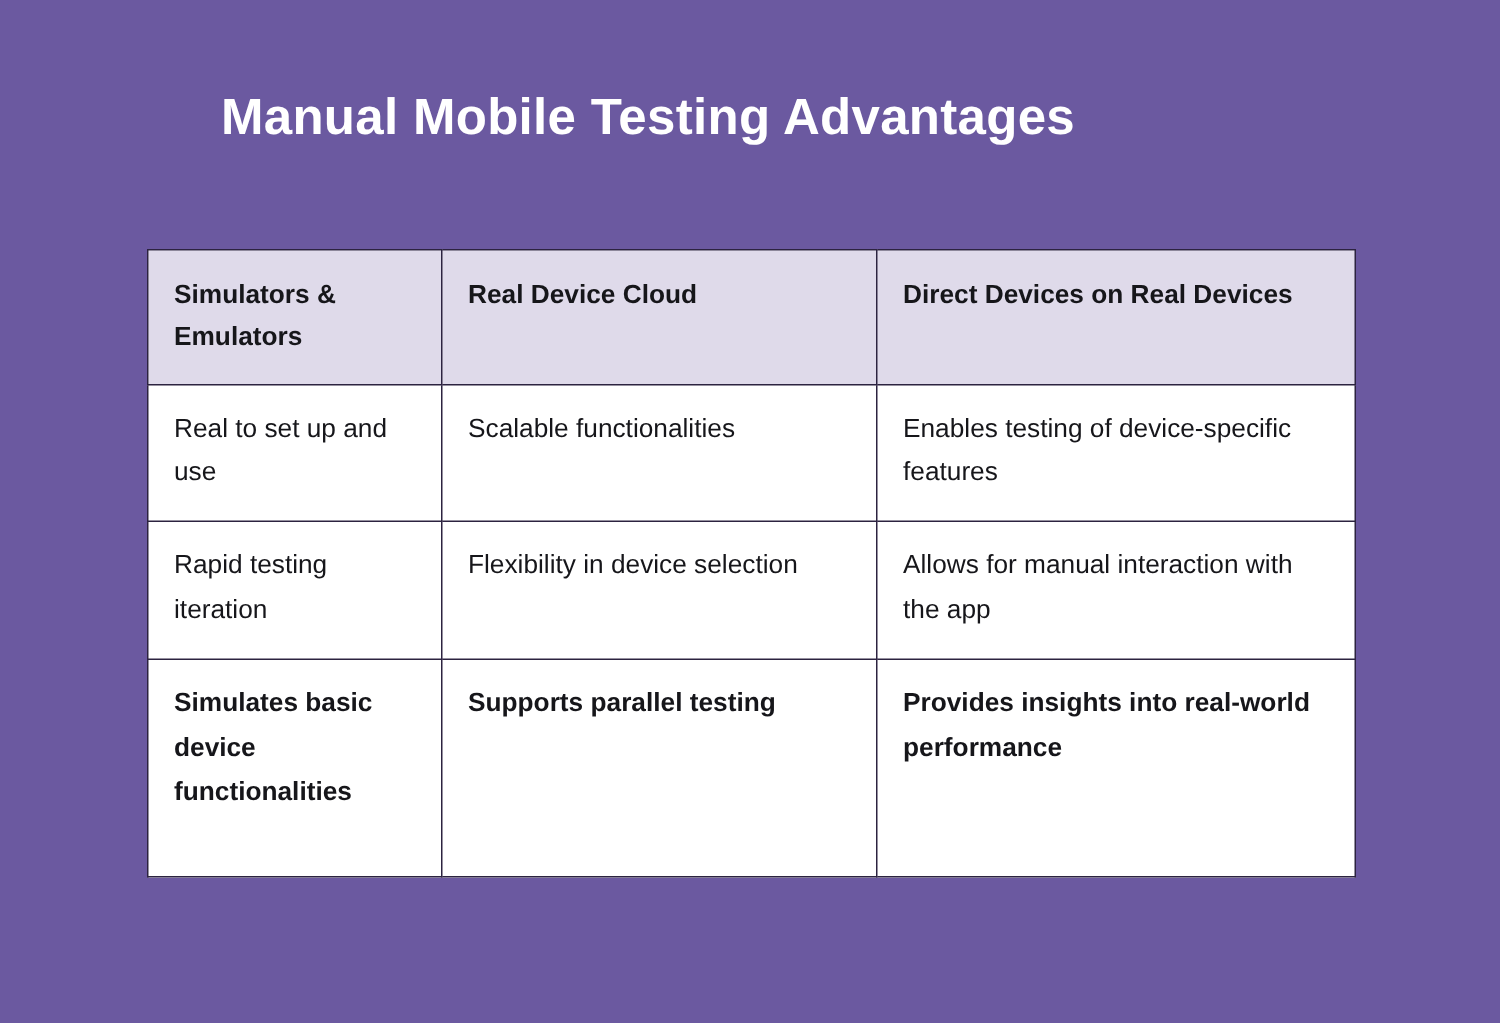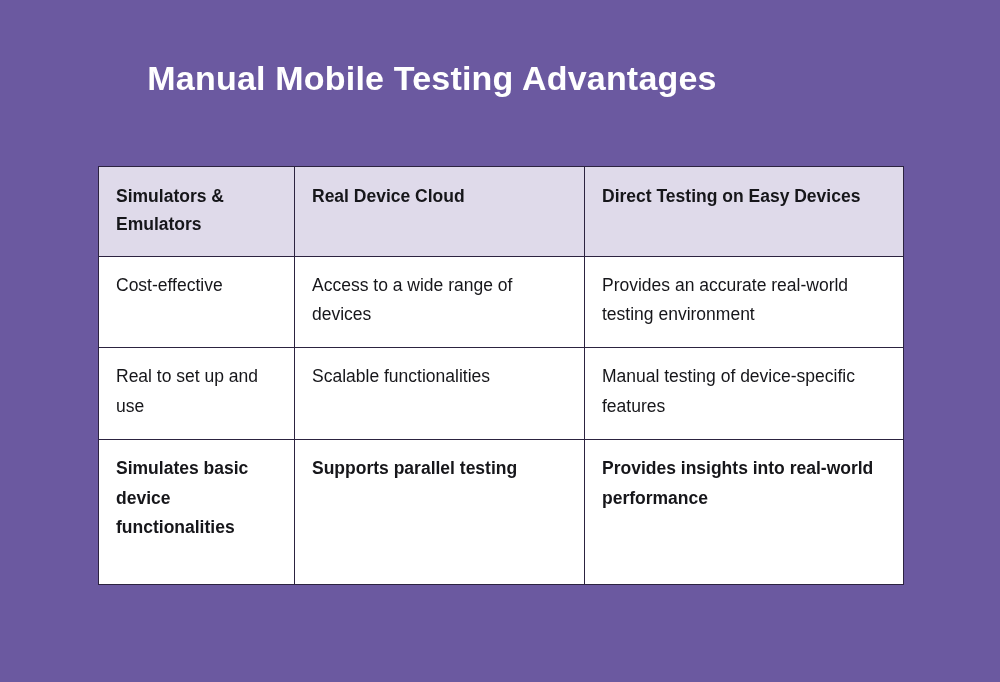--- a/index.html
+++ b/index.html
@@ -86,33 +86,33 @@
     <table class="adv-table">
       <colgroup>
         <col class="c1">
         <col class="c2">
         <col class="c3">
       </colgroup>
       <thead>
         <tr>
           <th>Simulators &amp; Emulators</th>
           <th>Real Device Cloud</th>
-          <th>Direct Testing on Easy Devices</th>
+          <th>Direct Devices on Real Devices</th>
         </tr>
       </thead>
       <tbody>
         <tr>
-          <td>Cost-effective</td>
-          <td>Access to a wide range of devices</td>
-          <td>Provides an accurate real-world testing environment</td>
+          <td>Real to set up and use</td>
+          <td>Scalable functionalities</td>
+          <td>Enables testing of device-specific features</td>
         </tr>
         <tr>
-          <td>Real to set up and use</td>
-          <td>Scalable functionalities</td>
-          <td>Manual testing of device-specific features</td>
+          <td>Rapid testing iteration</td>
+          <td>Flexibility in device selection</td>
+          <td>Allows for manual interaction with the app</td>
         </tr>
         <tr class="row-tall">
           <td>Simulates basic device functionalities</td>
           <td>Supports parallel testing</td>
           <td>Provides insights into real-world performance</td>
         </tr>
       </tbody>
     </table>
   </div>
 

